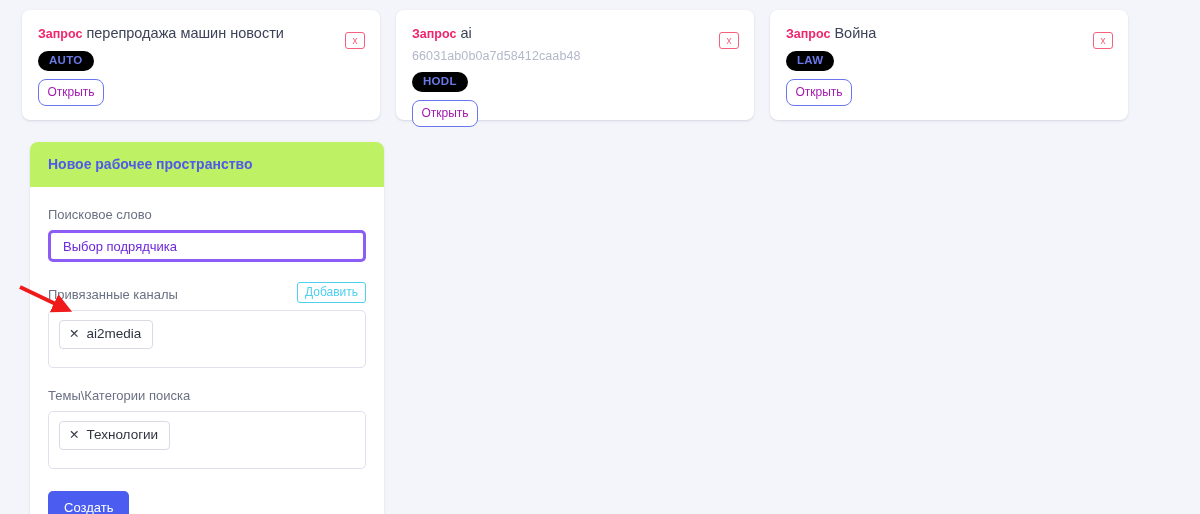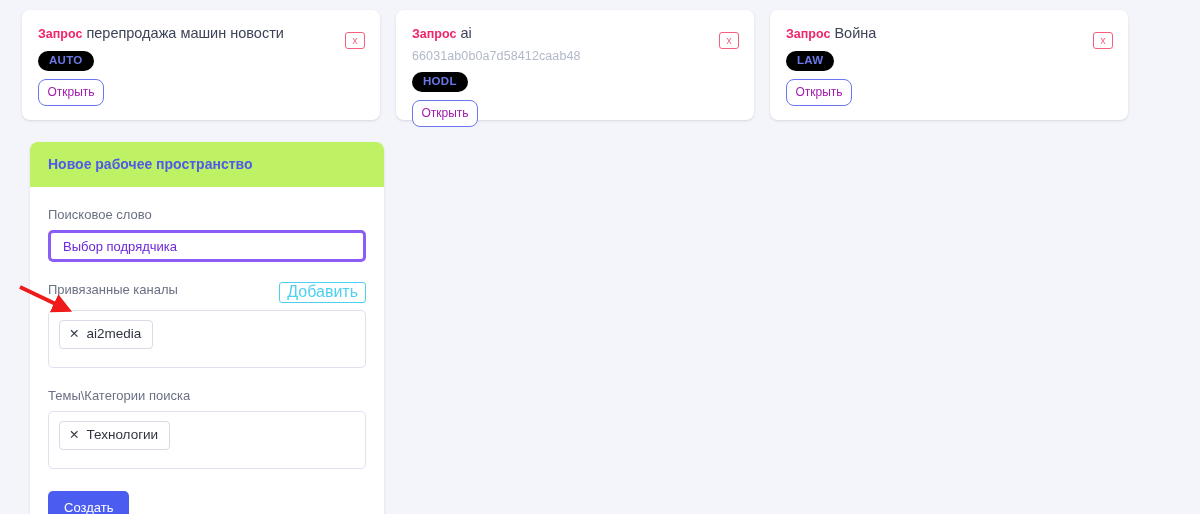--- a/index.html
+++ b/index.html
@@ -125,32 +125,32 @@
     font-size: 13px;
     color: #6d28d9;
     background: #ffffff;
     font-family: "Liberation Sans", sans-serif;
     outline: none;
   }
   .text-input::placeholder { color: #616b82; }
 
   .label-row {
     display: flex;
-    align-items: flex-start;
+    align-items: flex-end;
     justify-content: space-between;
     margin-top: 20px;
     margin-bottom: 7px;
   }
   .label-row .field-label { margin: 0; }
   .add-btn {
     border: 1px solid #4dd0f0;
     border-radius: 3px;
     background: #ffffff;
     color: #4dd0f0;
-    font-size: 16px;
+    font-size: 12px;
     line-height: 12px;
     padding: 3px 7px 4px 7px;
     cursor: pointer;
     font-family: "Liberation Sans", sans-serif;
   }
   .chip-box {
     border: 1px solid #dfe2ee;
     border-radius: 5px;
     min-height: 58px;
     padding: 9px 10px;

